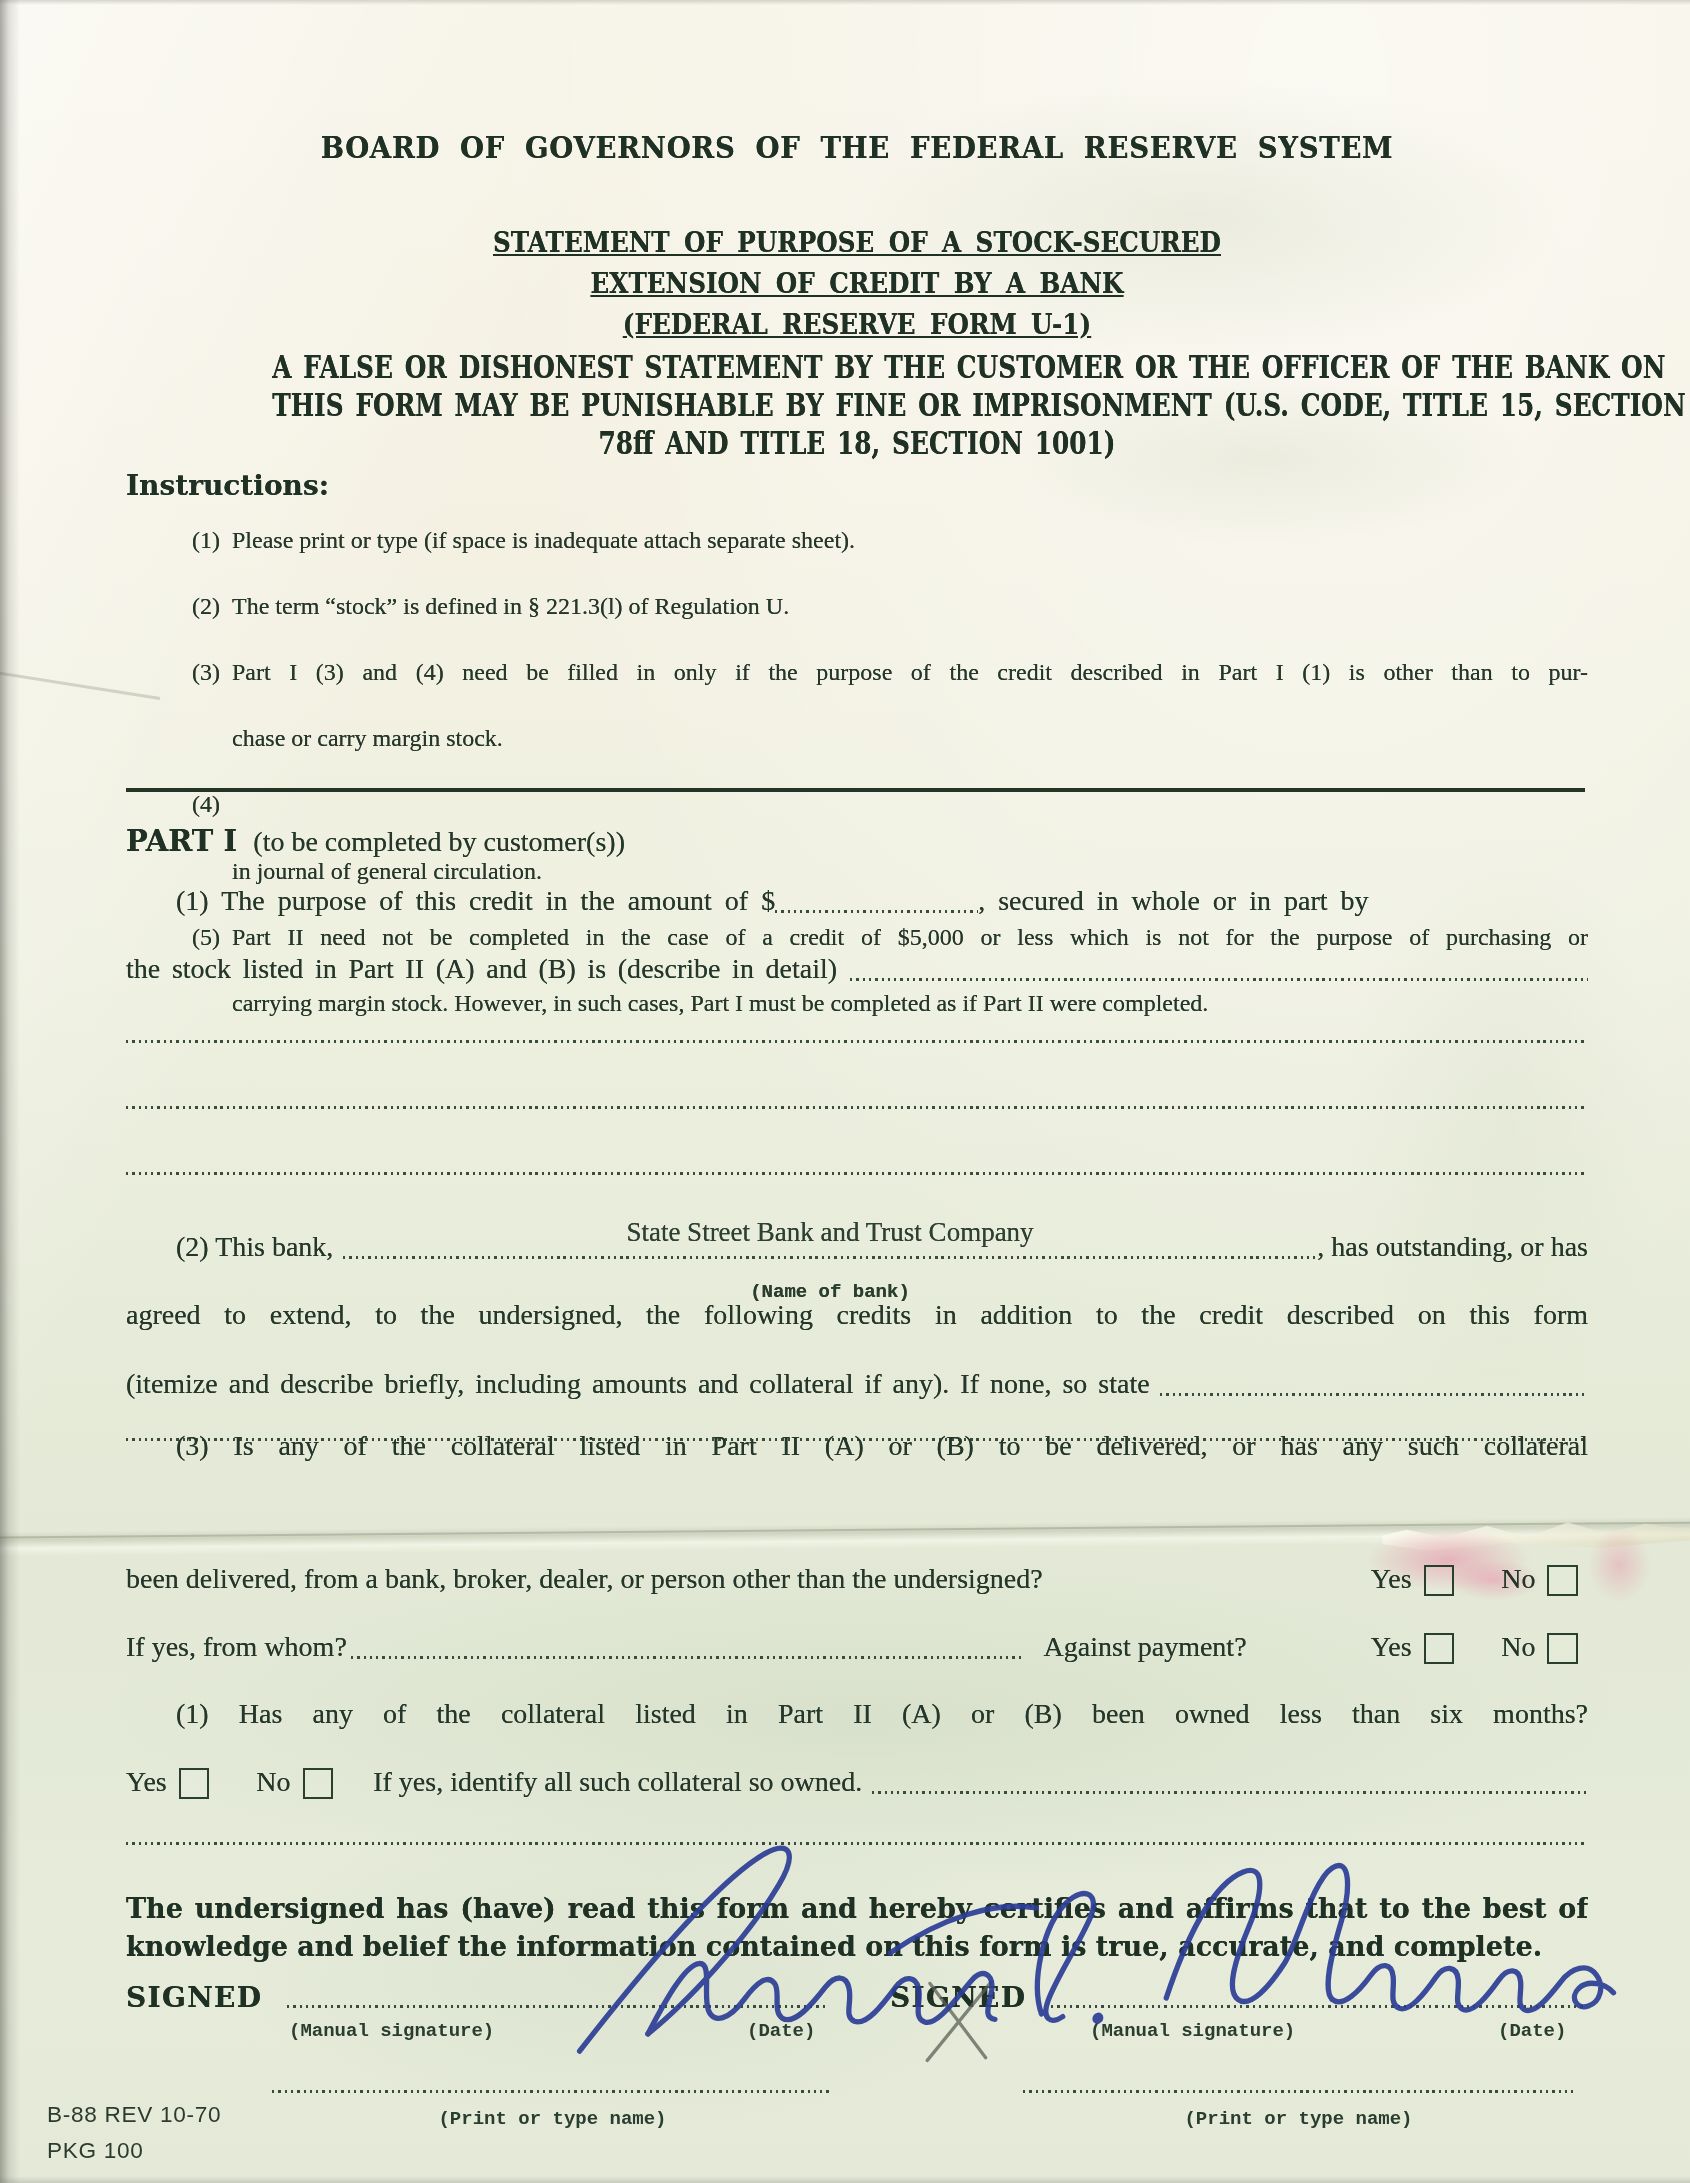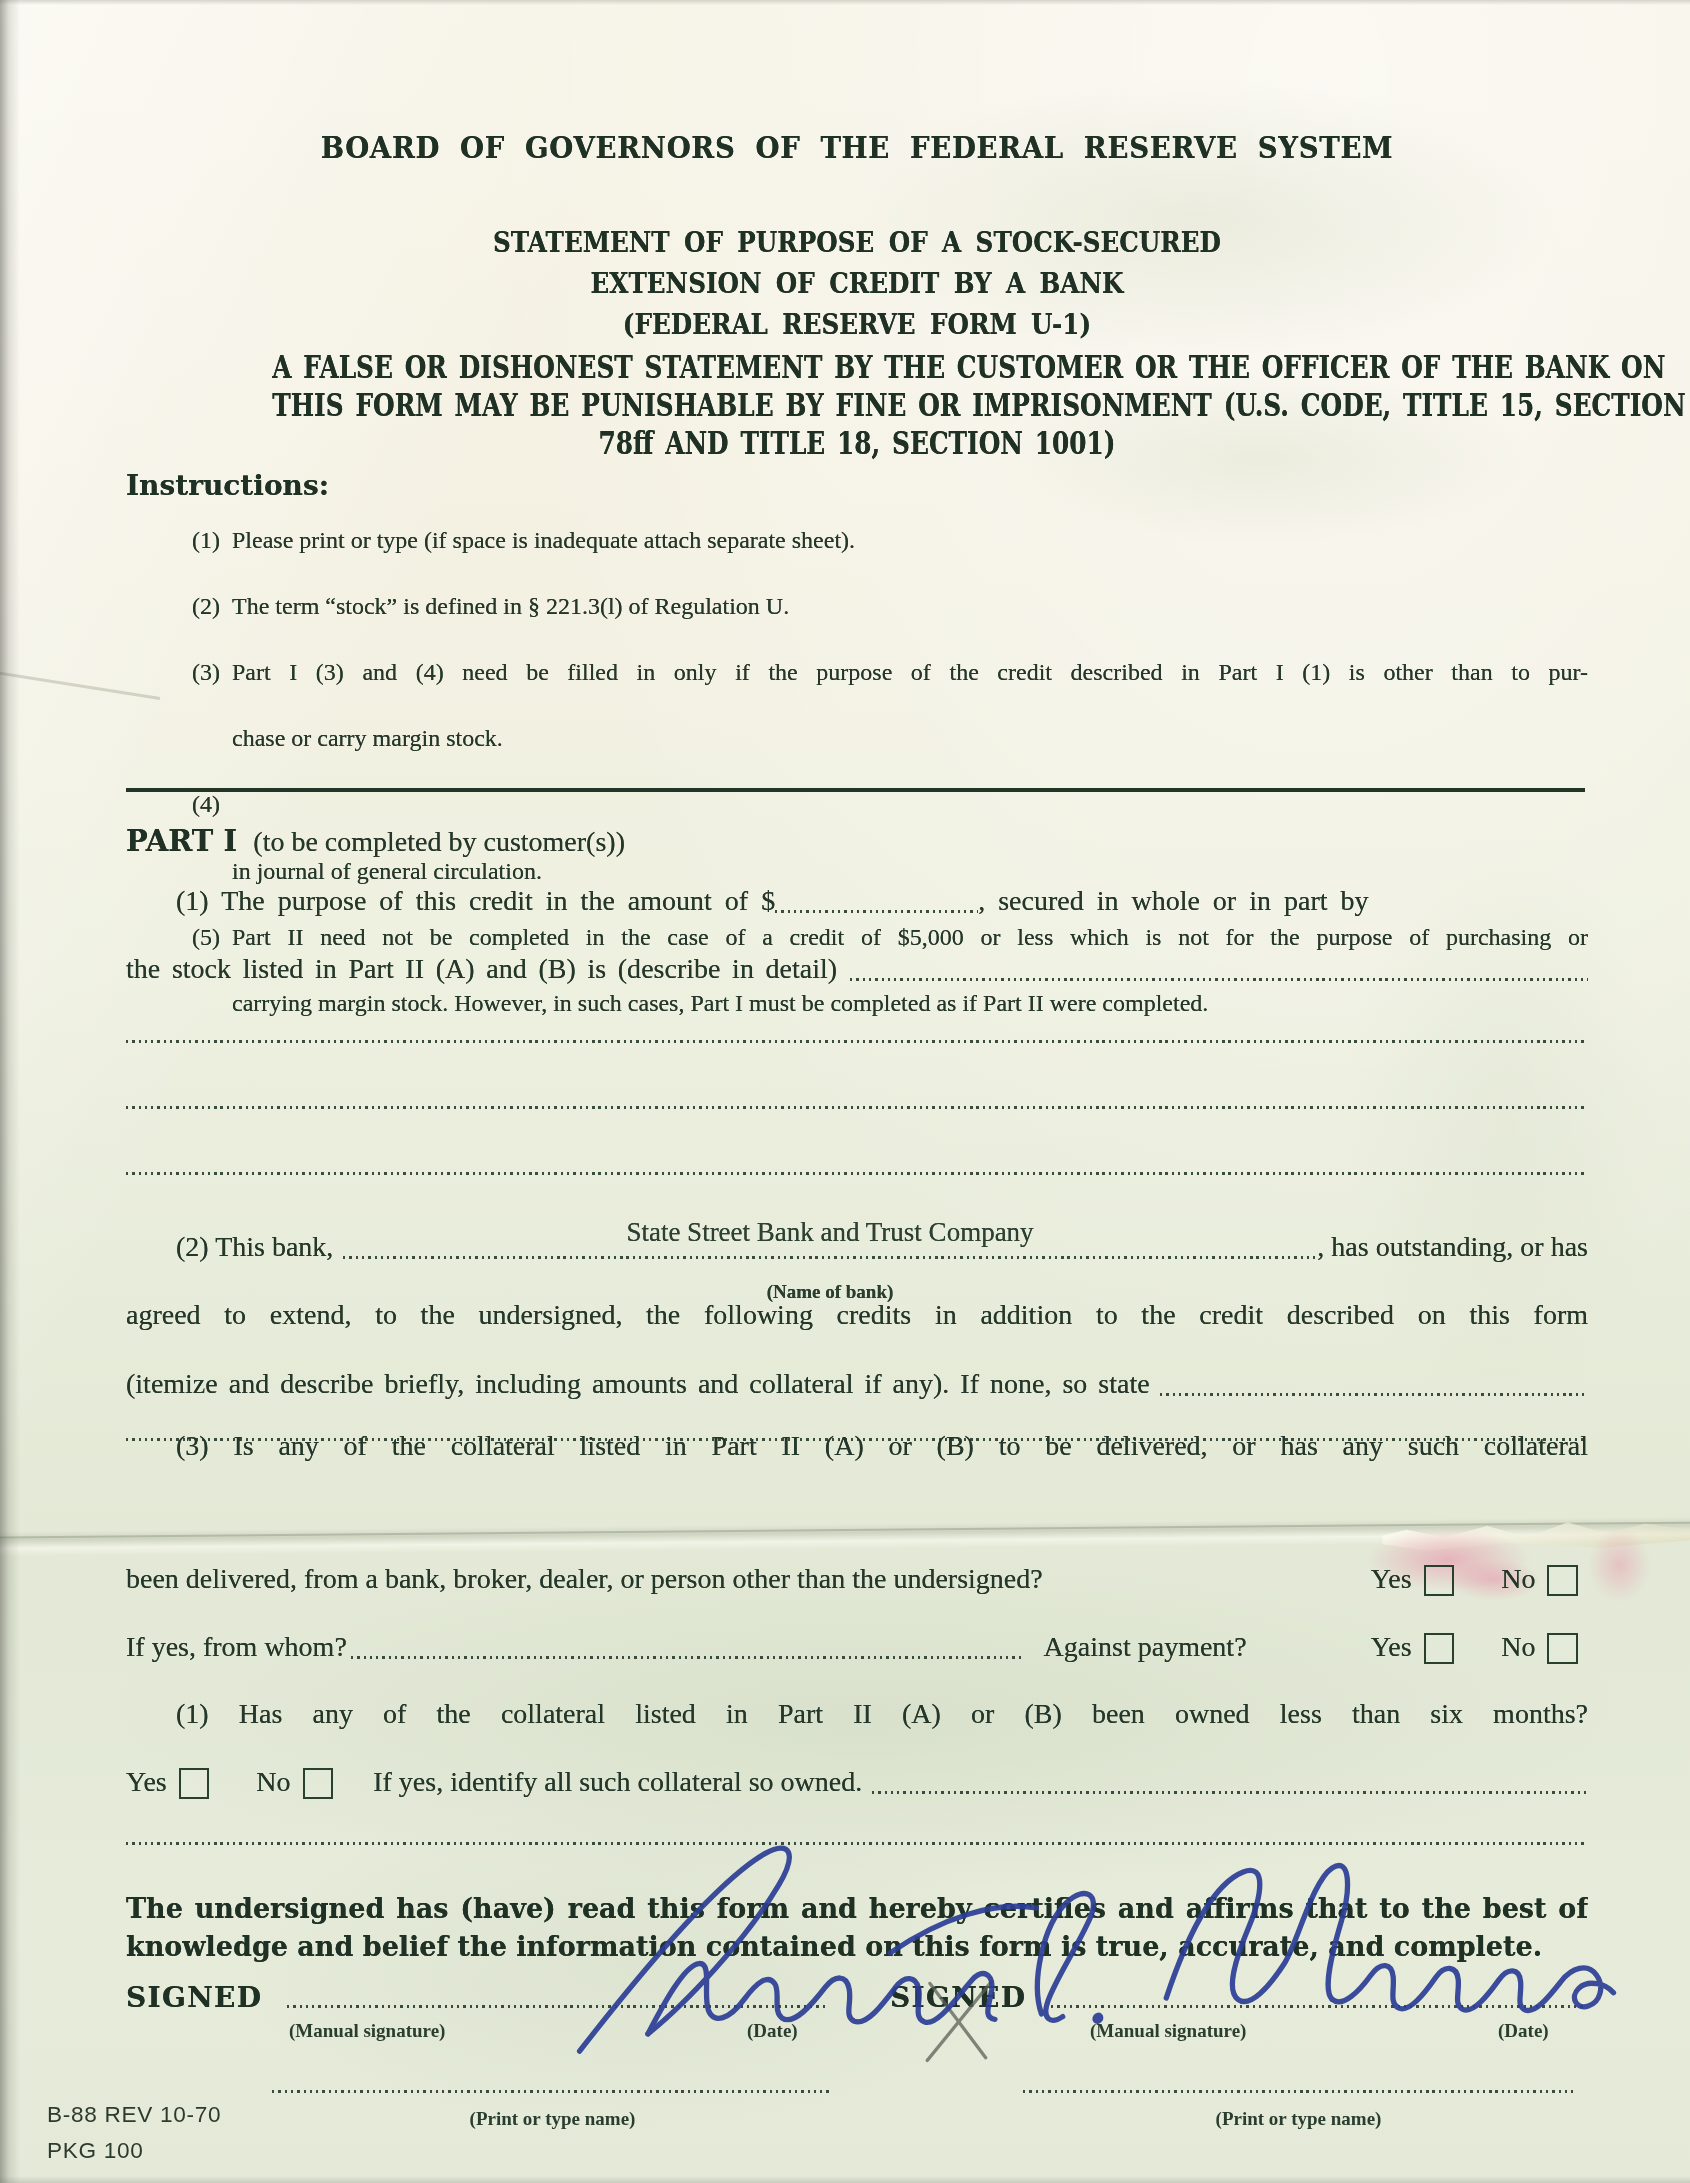--- a/index.html
+++ b/index.html
@@ -22,21 +22,21 @@
   .iline{font-size:24px;line-height:32px;height:33px;overflow:hidden;padding-left:106px;position:relative;}
   .inum{position:absolute;left:66px;top:0;}
   .fl{display:flex;align-items:center;}
   .fl>span{white-space:nowrap;}
   .dots{flex:1 1 auto;min-width:26.6px;height:2.7px;align-self:flex-end;margin-bottom:6px;
     background:repeating-linear-gradient(90deg,rgba(42,62,48,.92) 0 2.3px,rgba(0,0,0,0) 2.3px 6.3px);}
   .dotline{position:absolute;height:2.7px;
     background:repeating-linear-gradient(90deg,rgba(42,62,48,.92) 0 2.3px,rgba(0,0,0,0) 2.3px 6.3px);}
   .cbx{flex:0 0 auto;width:26.6px;height:26.6px;border:2.7px solid #2a402f;align-self:flex-end;margin-bottom:1.3px;margin-left:12px;background:rgba(255,255,255,.06);}
   .yn{font-size:28px;}
-  .cap{font-family:Liberation Serif, serif;font-weight:bold;font-size:19px;color:#2a3e30;}
+  .cap{font-family:Liberation Mono, monospace;font-weight:bold;font-size:19px;color:#2a3e30;}
   .bankfill{flex:1 1 auto;position:relative;height:2.7px;align-self:flex-end;margin-bottom:6px;
     background:repeating-linear-gradient(90deg,rgba(42,62,48,.92) 0 2.3px,rgba(0,0,0,0) 2.3px 6.3px);}
   .bankname{position:absolute;left:50%;bottom:9.3px;transform:translateX(-50%);font-size:27px;color:#2e4034;white-space:nowrap;}
   .bankcap{position:absolute;left:50%;top:17.3px;transform:translateX(-50%);}
   .rule{position:absolute;left:126px;width:1459px;height:4px;background:#233527;}
   .stain{position:absolute;border-radius:50%;}
   .crease-band{position:absolute;left:-13.3px;width:1727px;height:25px;top:1524px;transform:rotate(-.5deg);
     background:linear-gradient(to bottom,rgba(0,0,0,0),rgba(108,116,92,.18) 34%,rgba(252,252,242,.55) 68%,rgba(0,0,0,0));}
   .crease-edge{position:absolute;left:-13.3px;width:1727px;height:2px;top:1529px;transform:rotate(-.5deg);background:rgba(98,104,86,.28);}
   .tear{position:absolute;left:1382px;top:1516px;width:310px;height:35px;transform:rotate(-1.4deg);
@@ -72,21 +72,21 @@
   <div class="edge-bottom"></div>
 
   <div class="smudge" style="left:1365px;top:1528px;width:166px;height:63px;background:radial-gradient(closest-side,rgba(233,105,150,.42),rgba(233,105,150,0));"></div>
   <div class="smudge" style="left:1448px;top:1560px;width:93px;height:41px;background:radial-gradient(closest-side,rgba(233,105,150,.35),rgba(233,105,150,0));"></div>
   <div class="smudge" style="left:1588px;top:1527px;width:63px;height:76px;background:radial-gradient(closest-side,rgba(233,105,150,.3),rgba(233,105,150,0));"></div>
 
   <div class="blk hd center" style="top:130px;font-size:30px;word-spacing:10.6px;letter-spacing:0.7px;">
     <span class="condense92">BOARD OF GOVERNORS OF THE FEDERAL RESERVE SYSTEM</span>
   </div>
 
-  <div class="blk hd center" style="top:222px;font-size:28px;line-height:41px;word-spacing:6.6px;">
+  <div class="blk hd center" style="top:222px;font-size:28px;line-height:41px;word-spacing:6.6px;text-decoration:underline;">
     <span class="condense" style="transform:scaleX(.88);">STATEMENT OF PURPOSE OF A STOCK-SECURED</span>
     <span class="condense" style="transform:scaleX(.88);">EXTENSION OF CREDIT BY A BANK</span>
     <span class="condense" style="transform:scaleX(.88);">(FEDERAL RESERVE FORM U-1)</span>
   </div>
 
   <div class="blk hd center" style="top:348px;font-size:31px;line-height:38px;word-spacing:4px;">
     <span class="condense">A FALSE OR DISHONEST STATEMENT BY THE CUSTOMER OR THE OFFICER OF THE BANK ON</span>
     <span class="condense">THIS FORM MAY BE PUNISHABLE BY FINE OR IMPRISONMENT (U.S. CODE, TITLE 15, SECTION</span>
     <span class="condense">78ff AND TITLE 18, SECTION 1001)</span>
   </div>

